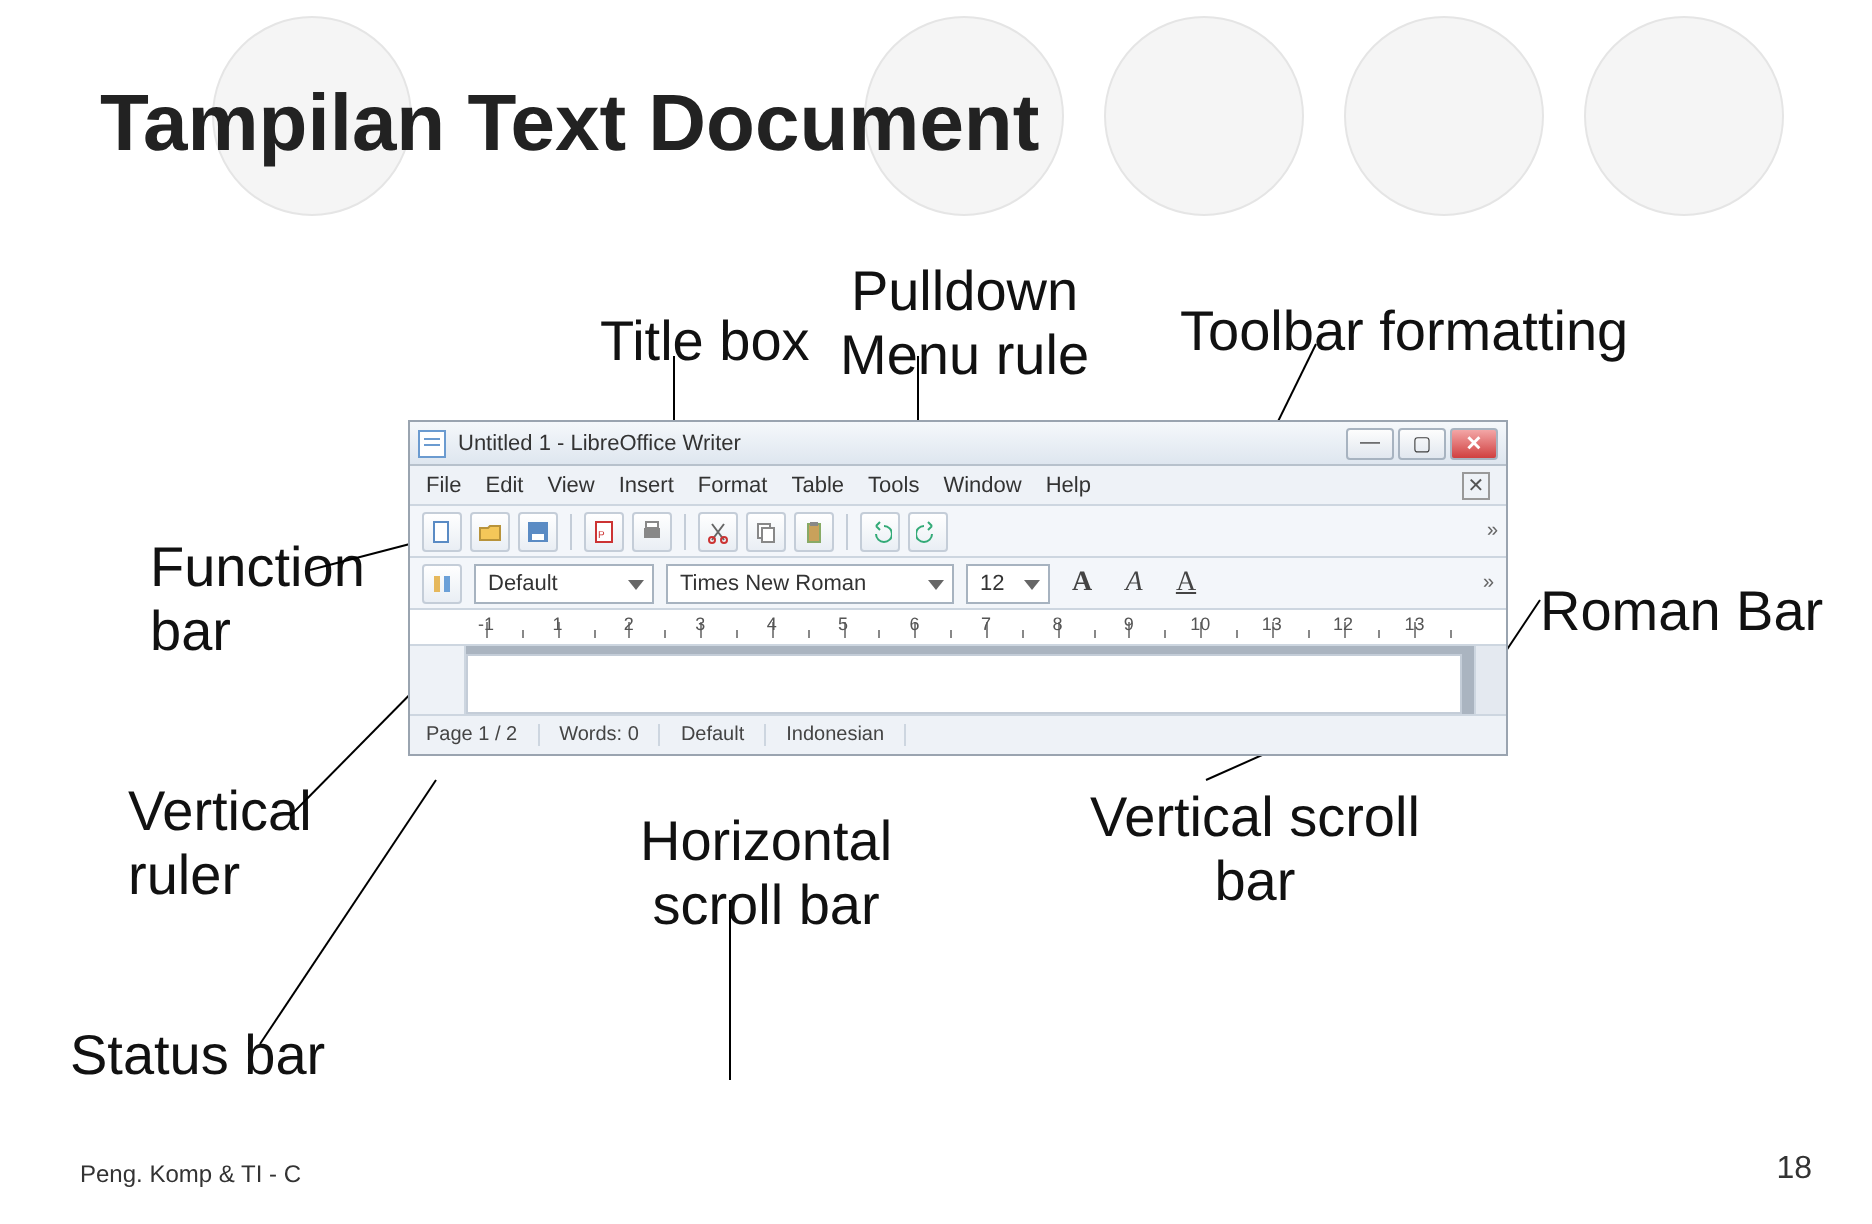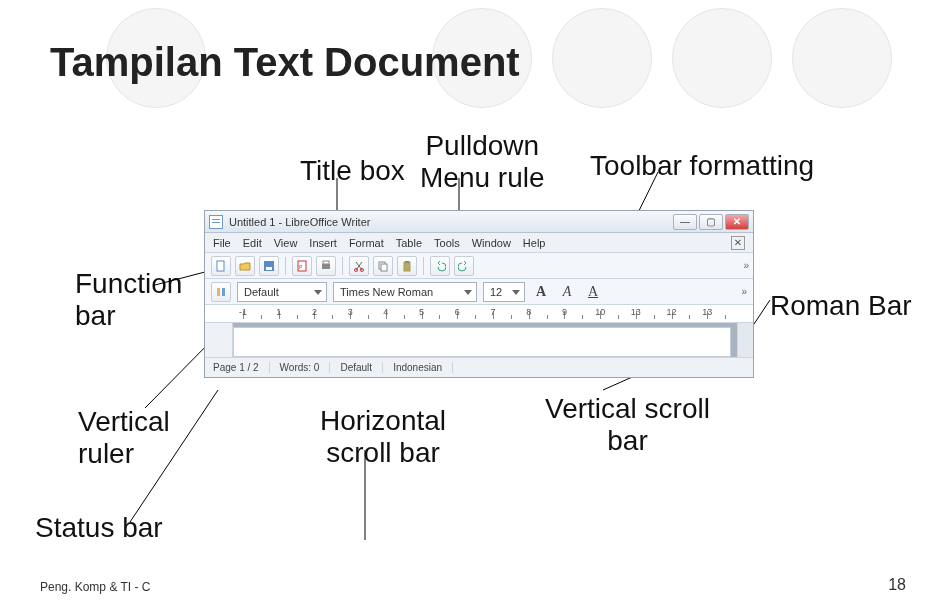--- a/index.html
+++ b/index.html
@@ -175,21 +175,21 @@
 
 <h1 class="slide-title">Tampilan Text Document</h1>
 
 <div class="label" style="left:300px;top:155px;">Title box</div>
 <div class="label" style="left:420px;top:130px;white-space:pre;">Pulldown
 Menu rule</div>
 <div class="label" style="left:590px;top:150px;">Toolbar formatting</div>
 <div class="label left" style="left:75px;top:268px;white-space:pre;">Function
 bar</div>
 <div class="label" style="left:770px;top:290px;">Roman Bar</div>
-<div class="label left" style="left:78px;top:390px;white-space:pre;margin-top:16px;">Vertical
+<div class="label left" style="left:64px;top:390px;white-space:pre;">Vertical
 ruler</div>
 <div class="label" style="left:320px;top:405px;white-space:pre;">Horizontal
 scroll bar</div>
 <div class="label" style="left:545px;top:393px;white-space:pre;">Vertical scroll
 bar</div>
 <div class="label" style="left:35px;top:512px;">Status bar</div>
 
 <svg class="lines">
   <line x1="337" y1="178" x2="337" y2="218" stroke="#000" stroke-width="1"></line>
   <line x1="459" y1="178" x2="459" y2="236" stroke="#000" stroke-width="1"></line>

